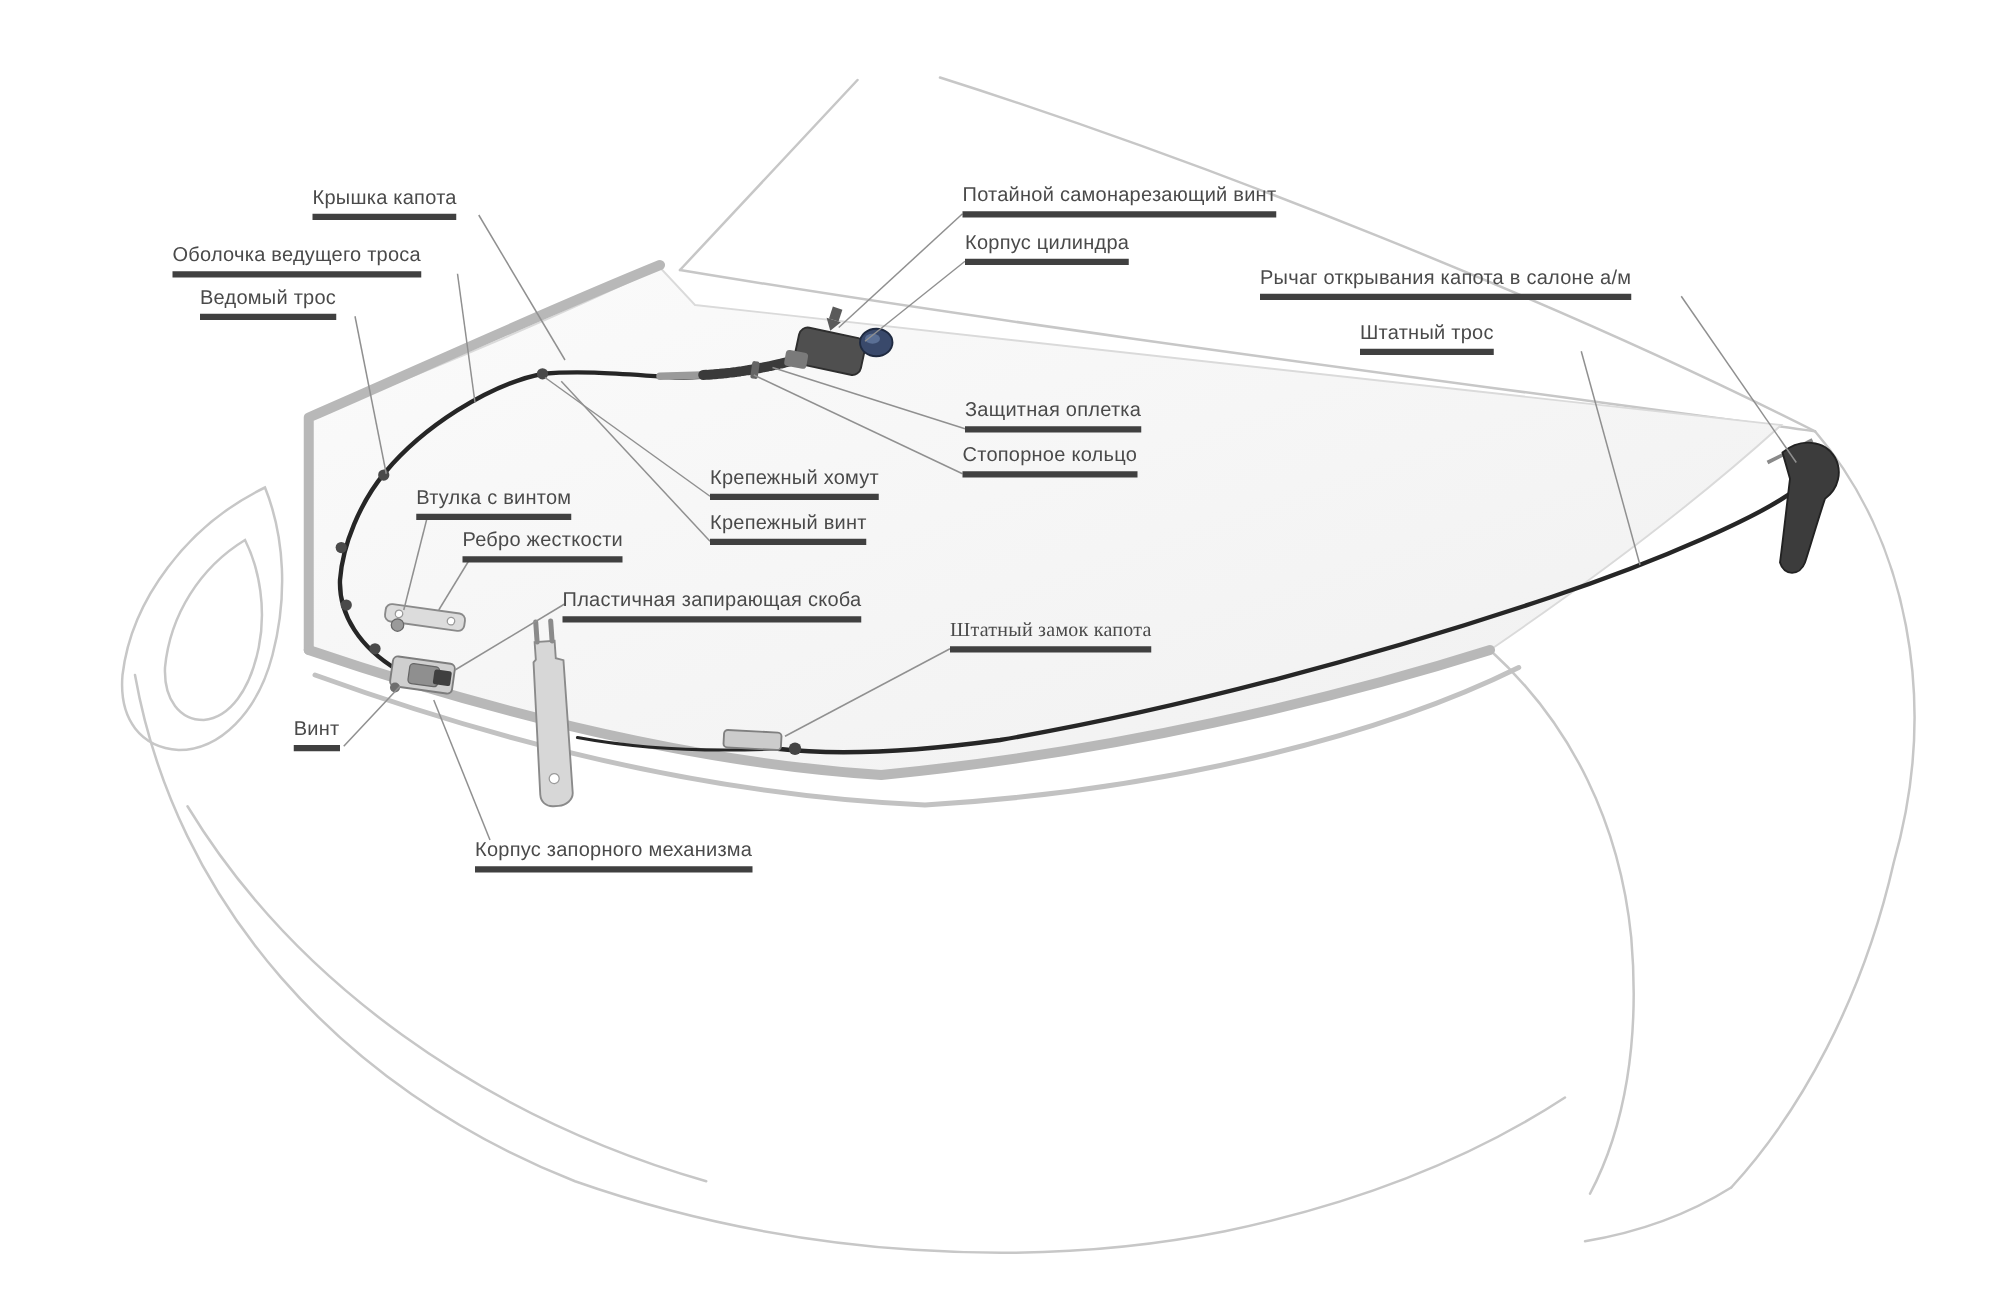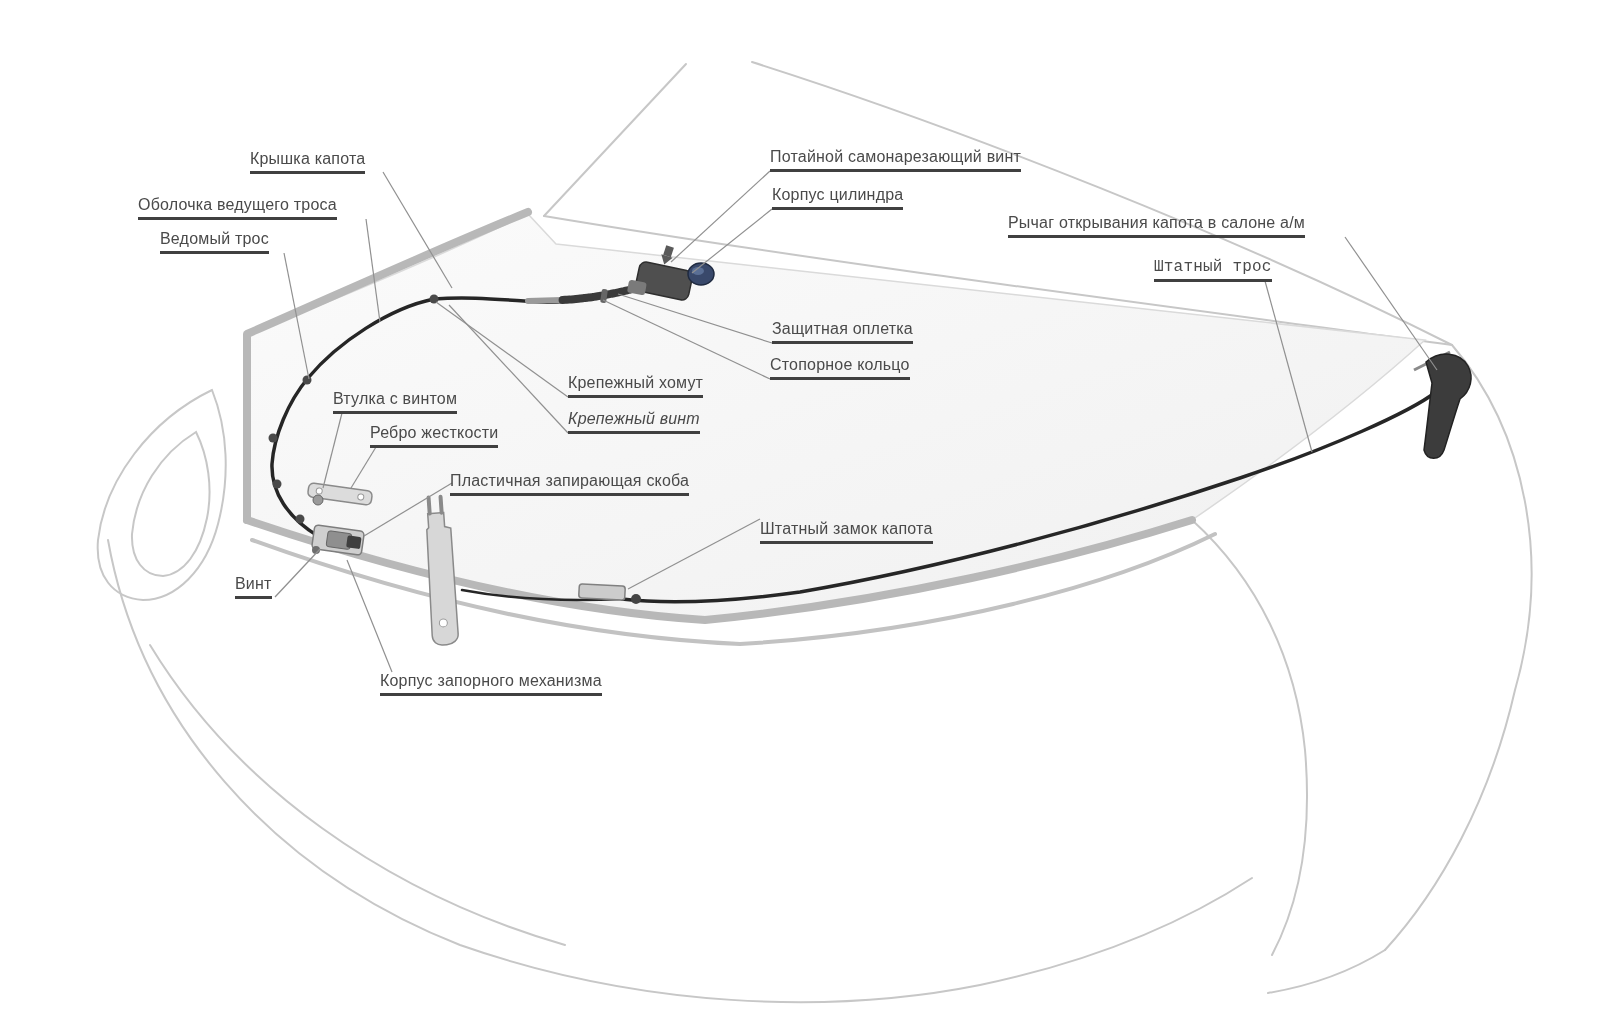--- a/index.html
+++ b/index.html
@@ -20,21 +20,21 @@
     left: 0;
     top: 0;
   }
   .label {
     position: absolute;
     display: inline-block;
     font-size: 16px;
     line-height: 1.15;
     color: #4a4a4a;
     padding-bottom: 3px;
-    border-bottom: 3px solid #404040;
+    border-bottom: 5px solid #404040;
     white-space: nowrap;
     letter-spacing: 0.2px;
   }
 </style>
 </head>
 <body>
 
 <div class="stage">
 
   <svg class="drawing" width="1600" height="1035" viewBox="0 0 1600 1035">
@@ -166,35 +166,35 @@
   <span class="label" style="left:138px; top:196px;">Оболочка ведущего троса</span>
 
   <span class="label" style="left:160px; top:230px;">Ведомый трос</span>
 
   <span class="label" style="left:770px; top:148px;">Потайной самонарезающий винт</span>
 
   <span class="label" style="left:772px; top:186px;">Корпус цилиндра</span>
 
   <span class="label" style="left:1008px; top:214px;">Рычаг открывания капота в салоне а/м</span>
 
-  <span class="label" style="left:1154px; top:258px;font-family:Liberation Mono, monospace;">Штатный трос</span>
+  <span class="label" style="left:1088px; top:258px;">Штатный трос</span>
 
   <span class="label" style="left:772px; top:320px;">Защитная оплетка</span>
 
   <span class="label" style="left:770px; top:356px;">Стопорное кольцо</span>
 
   <span class="label" style="left:568px; top:374px;">Крепежный хомут</span>
 
-  <span class="label" style="left:568px; top:410px;font-style:italic;">Крепежный винт</span>
+  <span class="label" style="left:568px; top:410px;">Крепежный винт</span>
 
   <span class="label" style="left:333px; top:390px;">Втулка с винтом</span>
 
   <span class="label" style="left:370px; top:424px;">Ребро жесткости</span>
 
   <span class="label" style="left:450px; top:460px;margin-top:12px;">Пластичная запирающая скоба</span>
 
-  <span class="label" style="left:760px; top:520px;">Штатный замок капота</span>
+  <span class="label" style="left:760px; top:496px;font-family:Liberation Serif, serif;">Штатный замок капота</span>
 
   <span class="label" style="left:235px; top:575px;">Винт</span>
 
   <span class="label" style="left:380px; top:672px;">Корпус запорного механизма</span>
 
 </div>
 
 </body></html>

